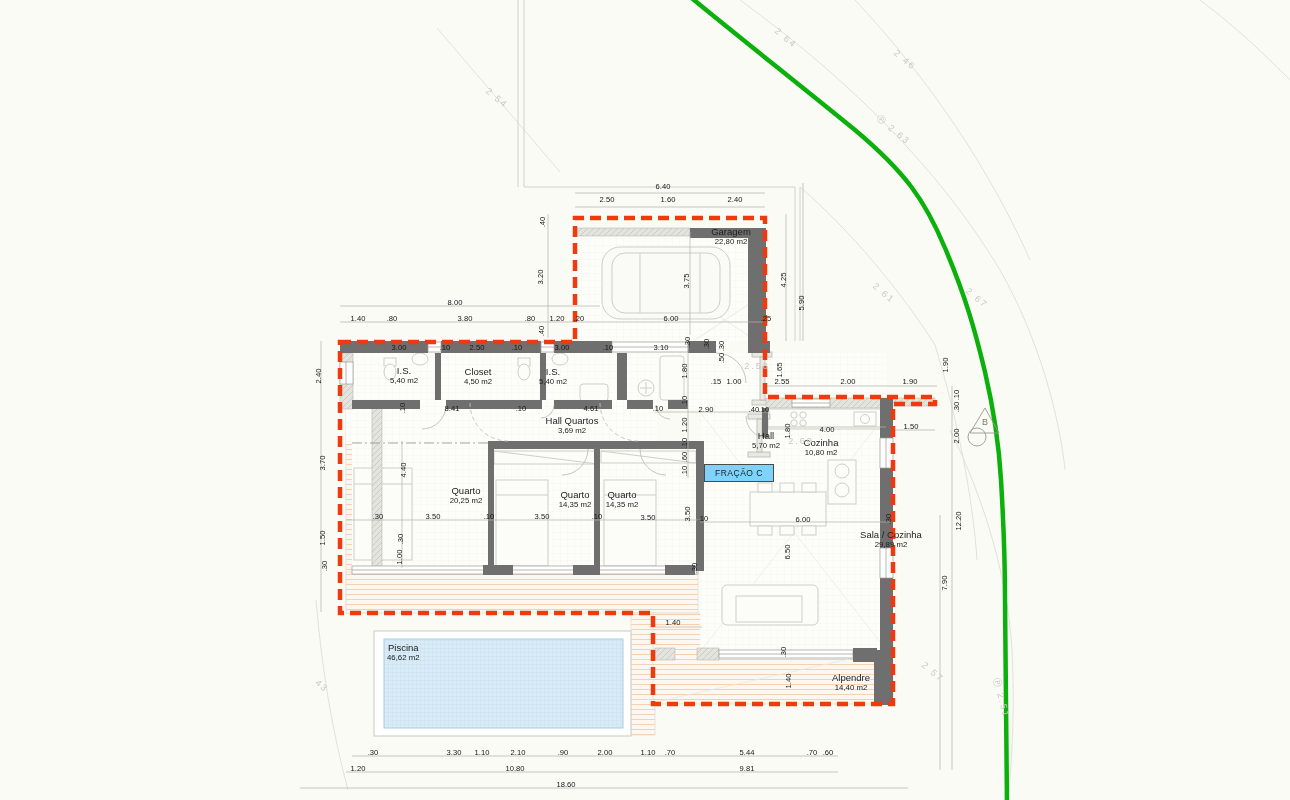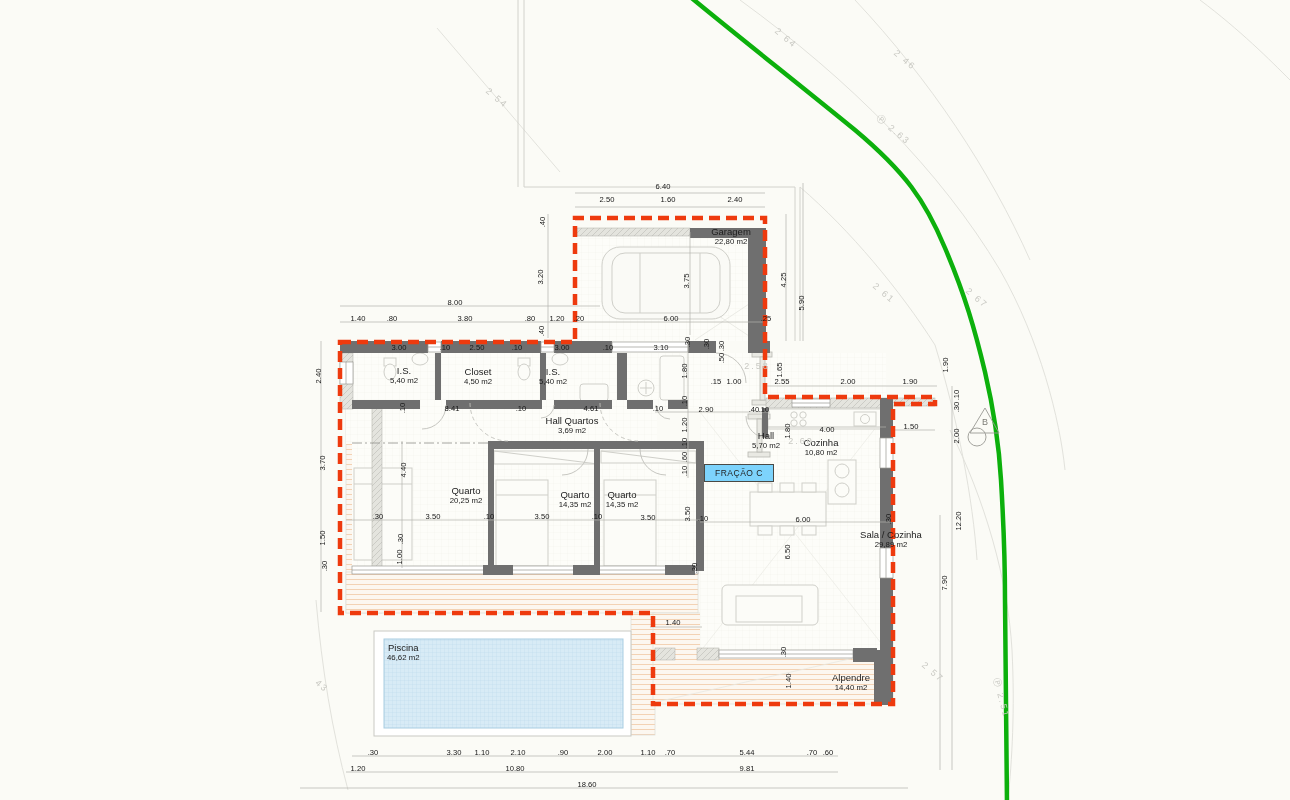--- a/index.html
+++ b/index.html
@@ -405,21 +405,21 @@
         <div class="dim" style="left: 563px; top: 752px; transform: translate(-50%, -50%) rotate(0deg);">.90</div>
         <div class="dim" style="left: 605px; top: 752px; transform: translate(-50%, -50%) rotate(0deg);">2.00</div>
         <div class="dim" style="left: 648px; top: 752px; transform: translate(-50%, -50%) rotate(0deg);">1.10</div>
         <div class="dim" style="left: 670px; top: 752px; transform: translate(-50%, -50%) rotate(0deg);">.70</div>
         <div class="dim" style="left: 747px; top: 752px; transform: translate(-50%, -50%) rotate(0deg);">5.44</div>
         <div class="dim" style="left: 812px; top: 752px; transform: translate(-50%, -50%) rotate(0deg);">.70</div>
         <div class="dim" style="left: 828px; top: 752px; transform: translate(-50%, -50%) rotate(0deg);">.60</div>
         <div class="dim" style="left: 358px; top: 768px; transform: translate(-50%, -50%) rotate(0deg);">1.20</div>
         <div class="dim" style="left: 515px; top: 768px; transform: translate(-50%, -50%) rotate(0deg);">10.80</div>
         <div class="dim" style="left: 747px; top: 768px; transform: translate(-50%, -50%) rotate(0deg);">9.81</div>
-        <div class="dim" style="left: 587px; top: 784px; transform: translate(-50%, -50%) rotate(0deg);">18.60</div>
+        <div class="dim" style="left: 566px; top: 784px; transform: translate(-50%, -50%) rotate(0deg);">18.60</div>
       </div>
   <div>
         <div class="survey" style="left: 497px; top: 98px; transform: translate(-50%, -50%) rotate(40deg);">2 54</div>
         <div class="survey" style="left: 905px; top: 60px; transform: translate(-50%, -50%) rotate(40deg);">2 46</div>
         <div class="survey" style="left: 893px; top: 130px; transform: translate(-50%, -50%) rotate(40deg);">Ⓟ 2.63</div>
         <div class="survey" style="left: 786px; top: 38px; transform: translate(-50%, -50%) rotate(40deg);">2 64</div>
         <div class="survey" style="left: 884px; top: 293px; transform: translate(-50%, -50%) rotate(40deg);">2 61</div>
         <div class="survey" style="left: 977px; top: 298px; transform: translate(-50%, -50%) rotate(40deg);">2 67</div>
         <div class="survey" style="left: 933px; top: 672px; transform: translate(-50%, -50%) rotate(40deg);">2 57</div>
         <div class="survey" style="left: 322px; top: 686px; transform: translate(-50%, -50%) rotate(40deg);">43</div>

